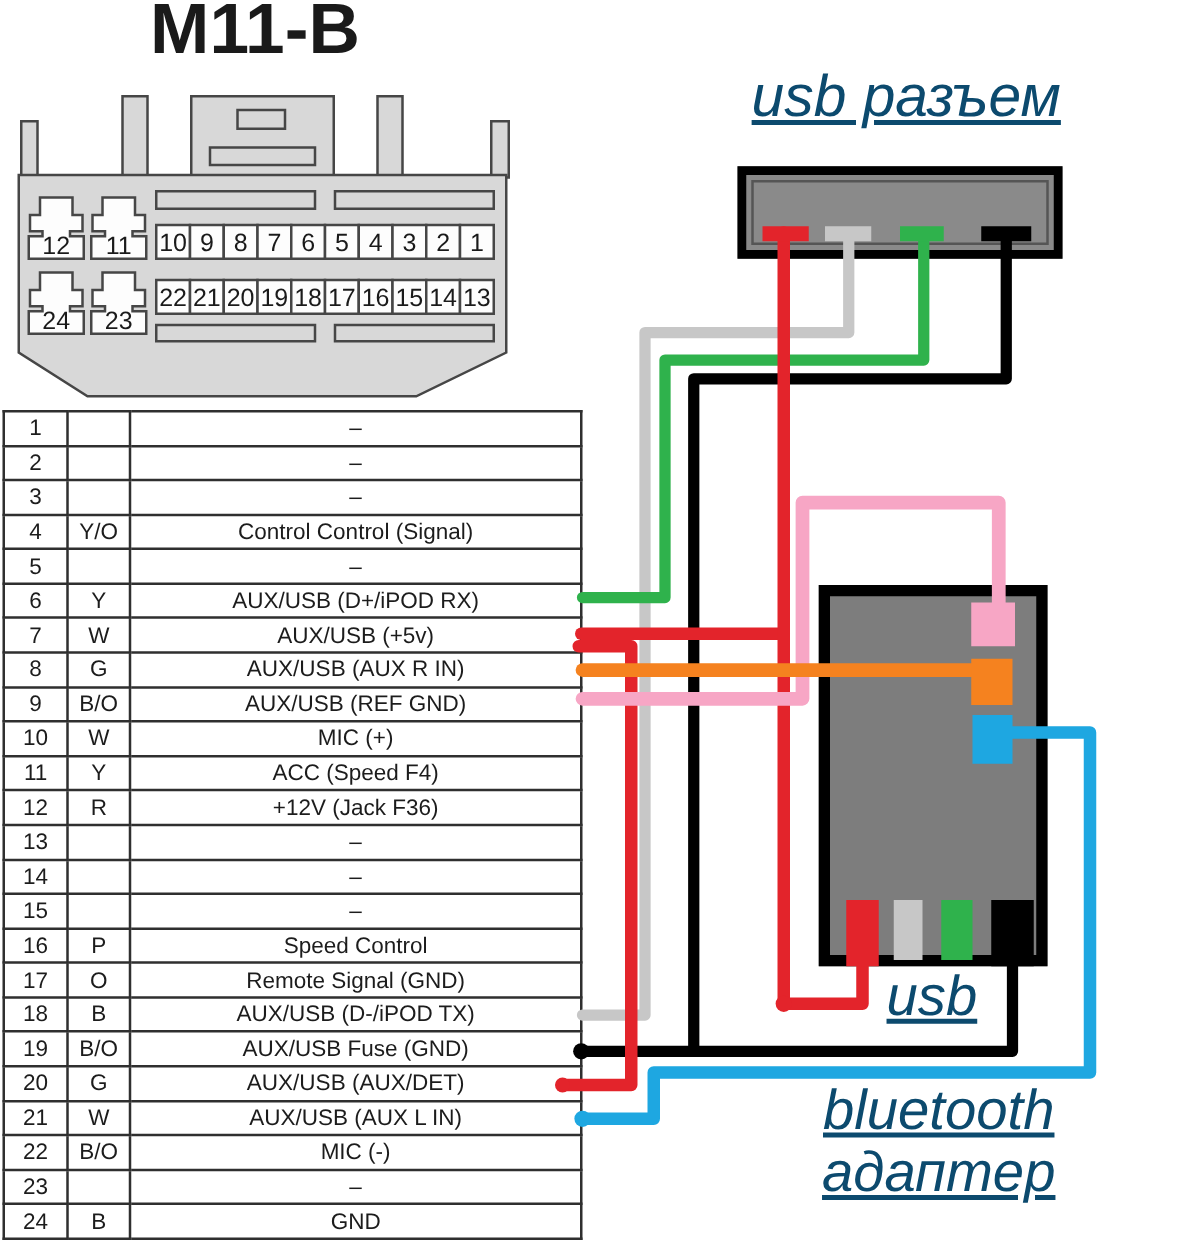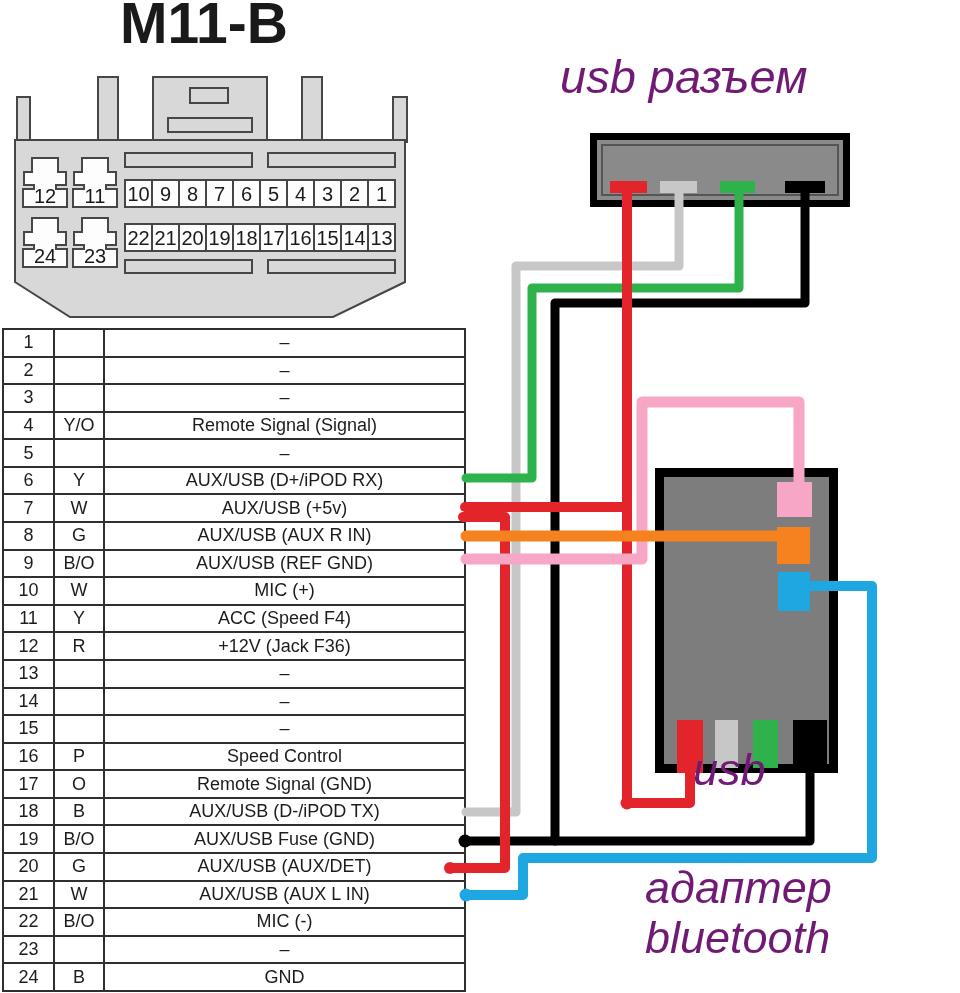--- a/index.html
+++ b/index.html
@@ -1,21 +1,21 @@
 <!DOCTYPE html>
 <html><head>
 <meta charset="utf-8">
 <style>
   html,body{margin:0;padding:0;background:#fff;}
   #stage{position:relative;width:960px;height:993px;background:#ffffff;overflow:hidden;
          font-family:"Liberation Sans",sans-serif;color:#111;}
   .abs{position:absolute;}
   
   .big-title{font-size:57px;font-weight:bold;text-align:center;line-height:1.05;color:#1a1a1a;}
-  .hand-label{font-style:italic;font-size:45px;text-align:left;line-height:1.12;color:#701a75;}
+  .hand-label{font-style:italic;font-size:45px;text-align:center;line-height:1.12;color:#0c4a6e;text-decoration:underline;}
   
   table.pin-table{position:absolute;left:2px;top:328px;width:464px;height:664px;
         border-collapse:collapse;table-layout:fixed;font-size:18px;color:#1c1c1c;}
   table.pin-table td{border:2px solid #2f2f2f;text-align:center;vertical-align:middle;padding:0;
         overflow:hidden;white-space:nowrap;}
   
   .usb-box{left:590px;top:133px;width:246px;height:60px;background:#8a8a8a;border:7px solid #000;}
   .usb-box-inner{left:4px;top:4px;right:4px;bottom:4px;border:2px solid #555;}
   .bt-box{left:655px;top:468px;width:165px;height:287px;background:#7d7d7d;border:9px solid #000;}
   .pin{position:absolute;}
@@ -123,21 +123,21 @@
           <td>–</td>
         </tr>
         <tr>
           <td>3</td>
           <td></td>
           <td>–</td>
         </tr>
         <tr>
           <td>4</td>
           <td>Y/O</td>
-          <td>Remote Signal (Signal)</td>
+          <td>Control Control (Signal)</td>
         </tr>
         <tr>
           <td>5</td>
           <td></td>
           <td>–</td>
         </tr>
         <tr>
           <td>6</td>
           <td>Y</td>
           <td>AUX/USB (D+/iPOD RX)</td>
@@ -268,19 +268,19 @@
   <div class="pin" style="left: 777px; top: 482px; width: 35px; height: 35px; background: rgb(247, 166, 197);"></div>
   <div class="pin" style="left: 777px; top: 527px; width: 33px; height: 37px; background: rgb(245, 130, 31);"></div>
   <div class="pin" style="left: 778px; top: 572px; width: 32px; height: 39px; background: rgb(30, 167, 225);"></div>
 
   <div class="pin" style="left: 677px; top: 720px; width: 26px; height: 53px; background: rgb(227, 36, 43);"></div>
   <div class="pin" style="left: 715px; top: 720px; width: 23px; height: 48px; background: rgb(199, 199, 199);"></div>
   <div class="pin" style="left: 753px; top: 720px; width: 25px; height: 48px; background: rgb(47, 178, 76);"></div>
   <div class="pin" style="left: 793px; top: 720px; width: 34px; height: 53px; background: rgb(0, 0, 0);"></div>
 
   <div class="abs hand-label" style="left:560px;top:51px;width:330px;font-size:47px;">usb разъем</div>
-  <div class="abs hand-label" style="left:693px;top:745px;width:105px;">usb</div>
+  <div class="abs hand-label" style="left:693px;top:772px;width:105px;">usb</div>
   <div class="abs hand-label" style="left:645px;top:863px;width:212px;">
+    <div>bluetooth</div>
     <div>адаптер</div>
-    <div>bluetooth</div>
   </div>
 
 </div>
 
 </body></html>

